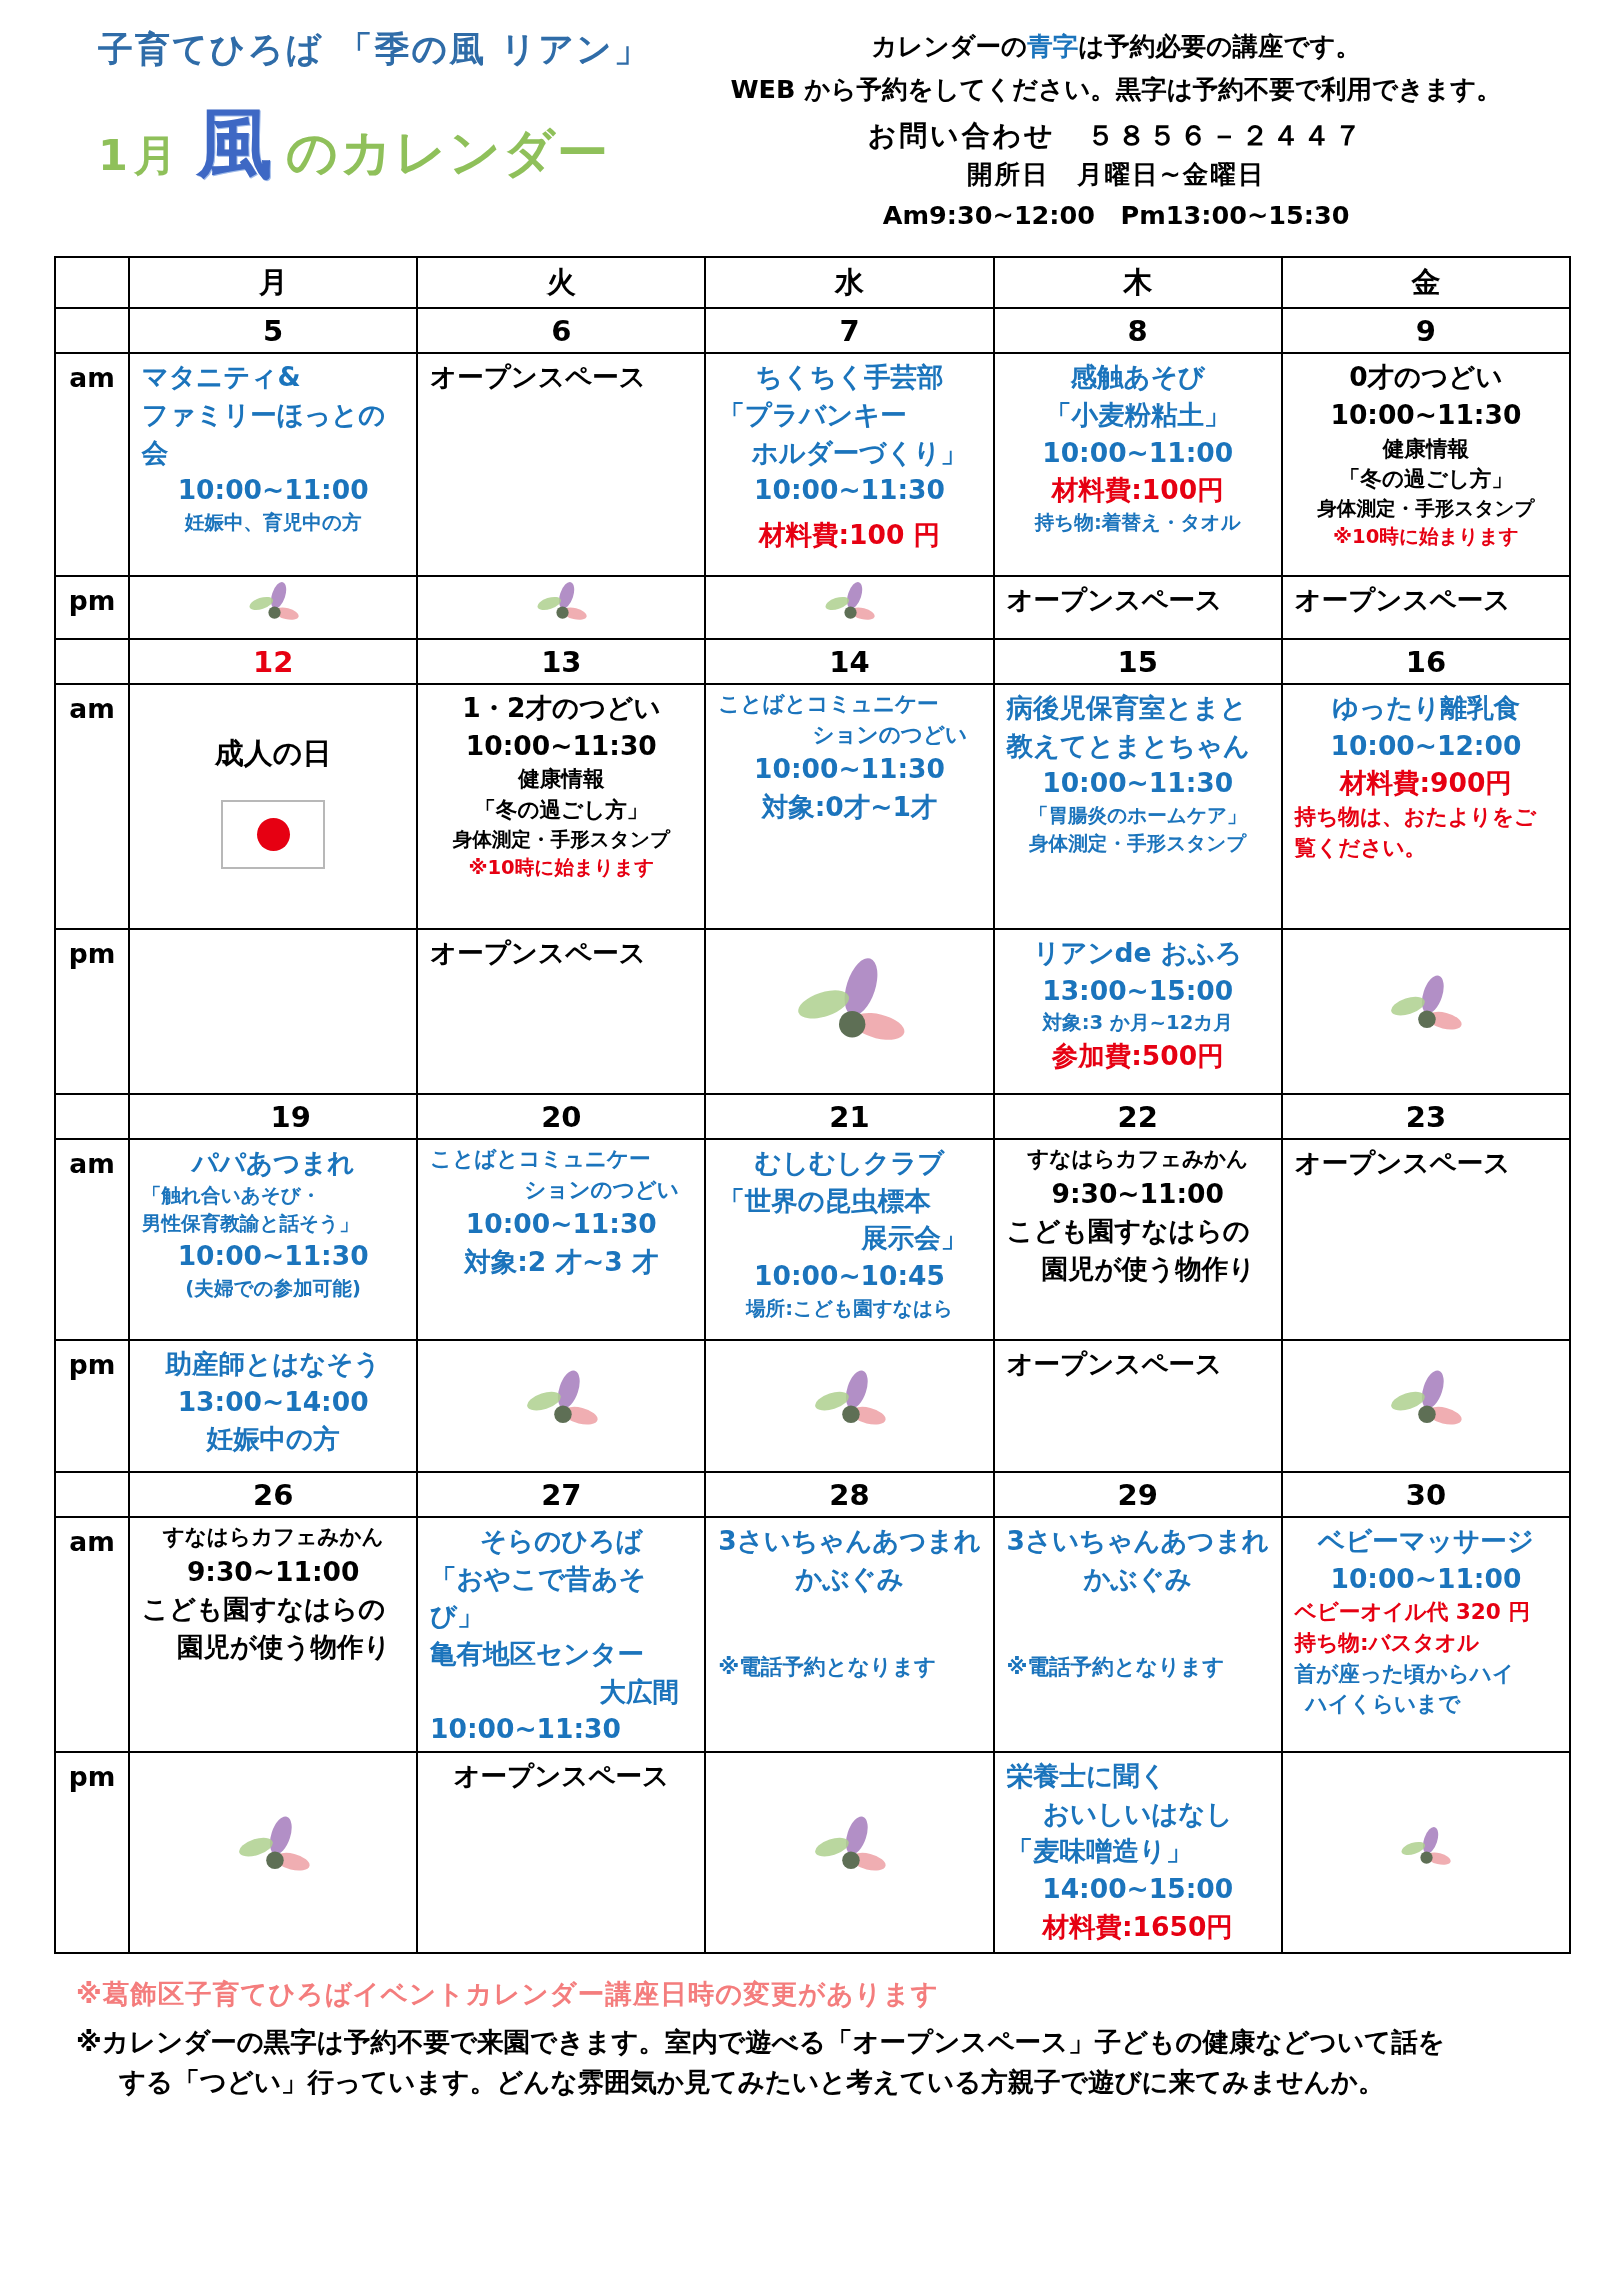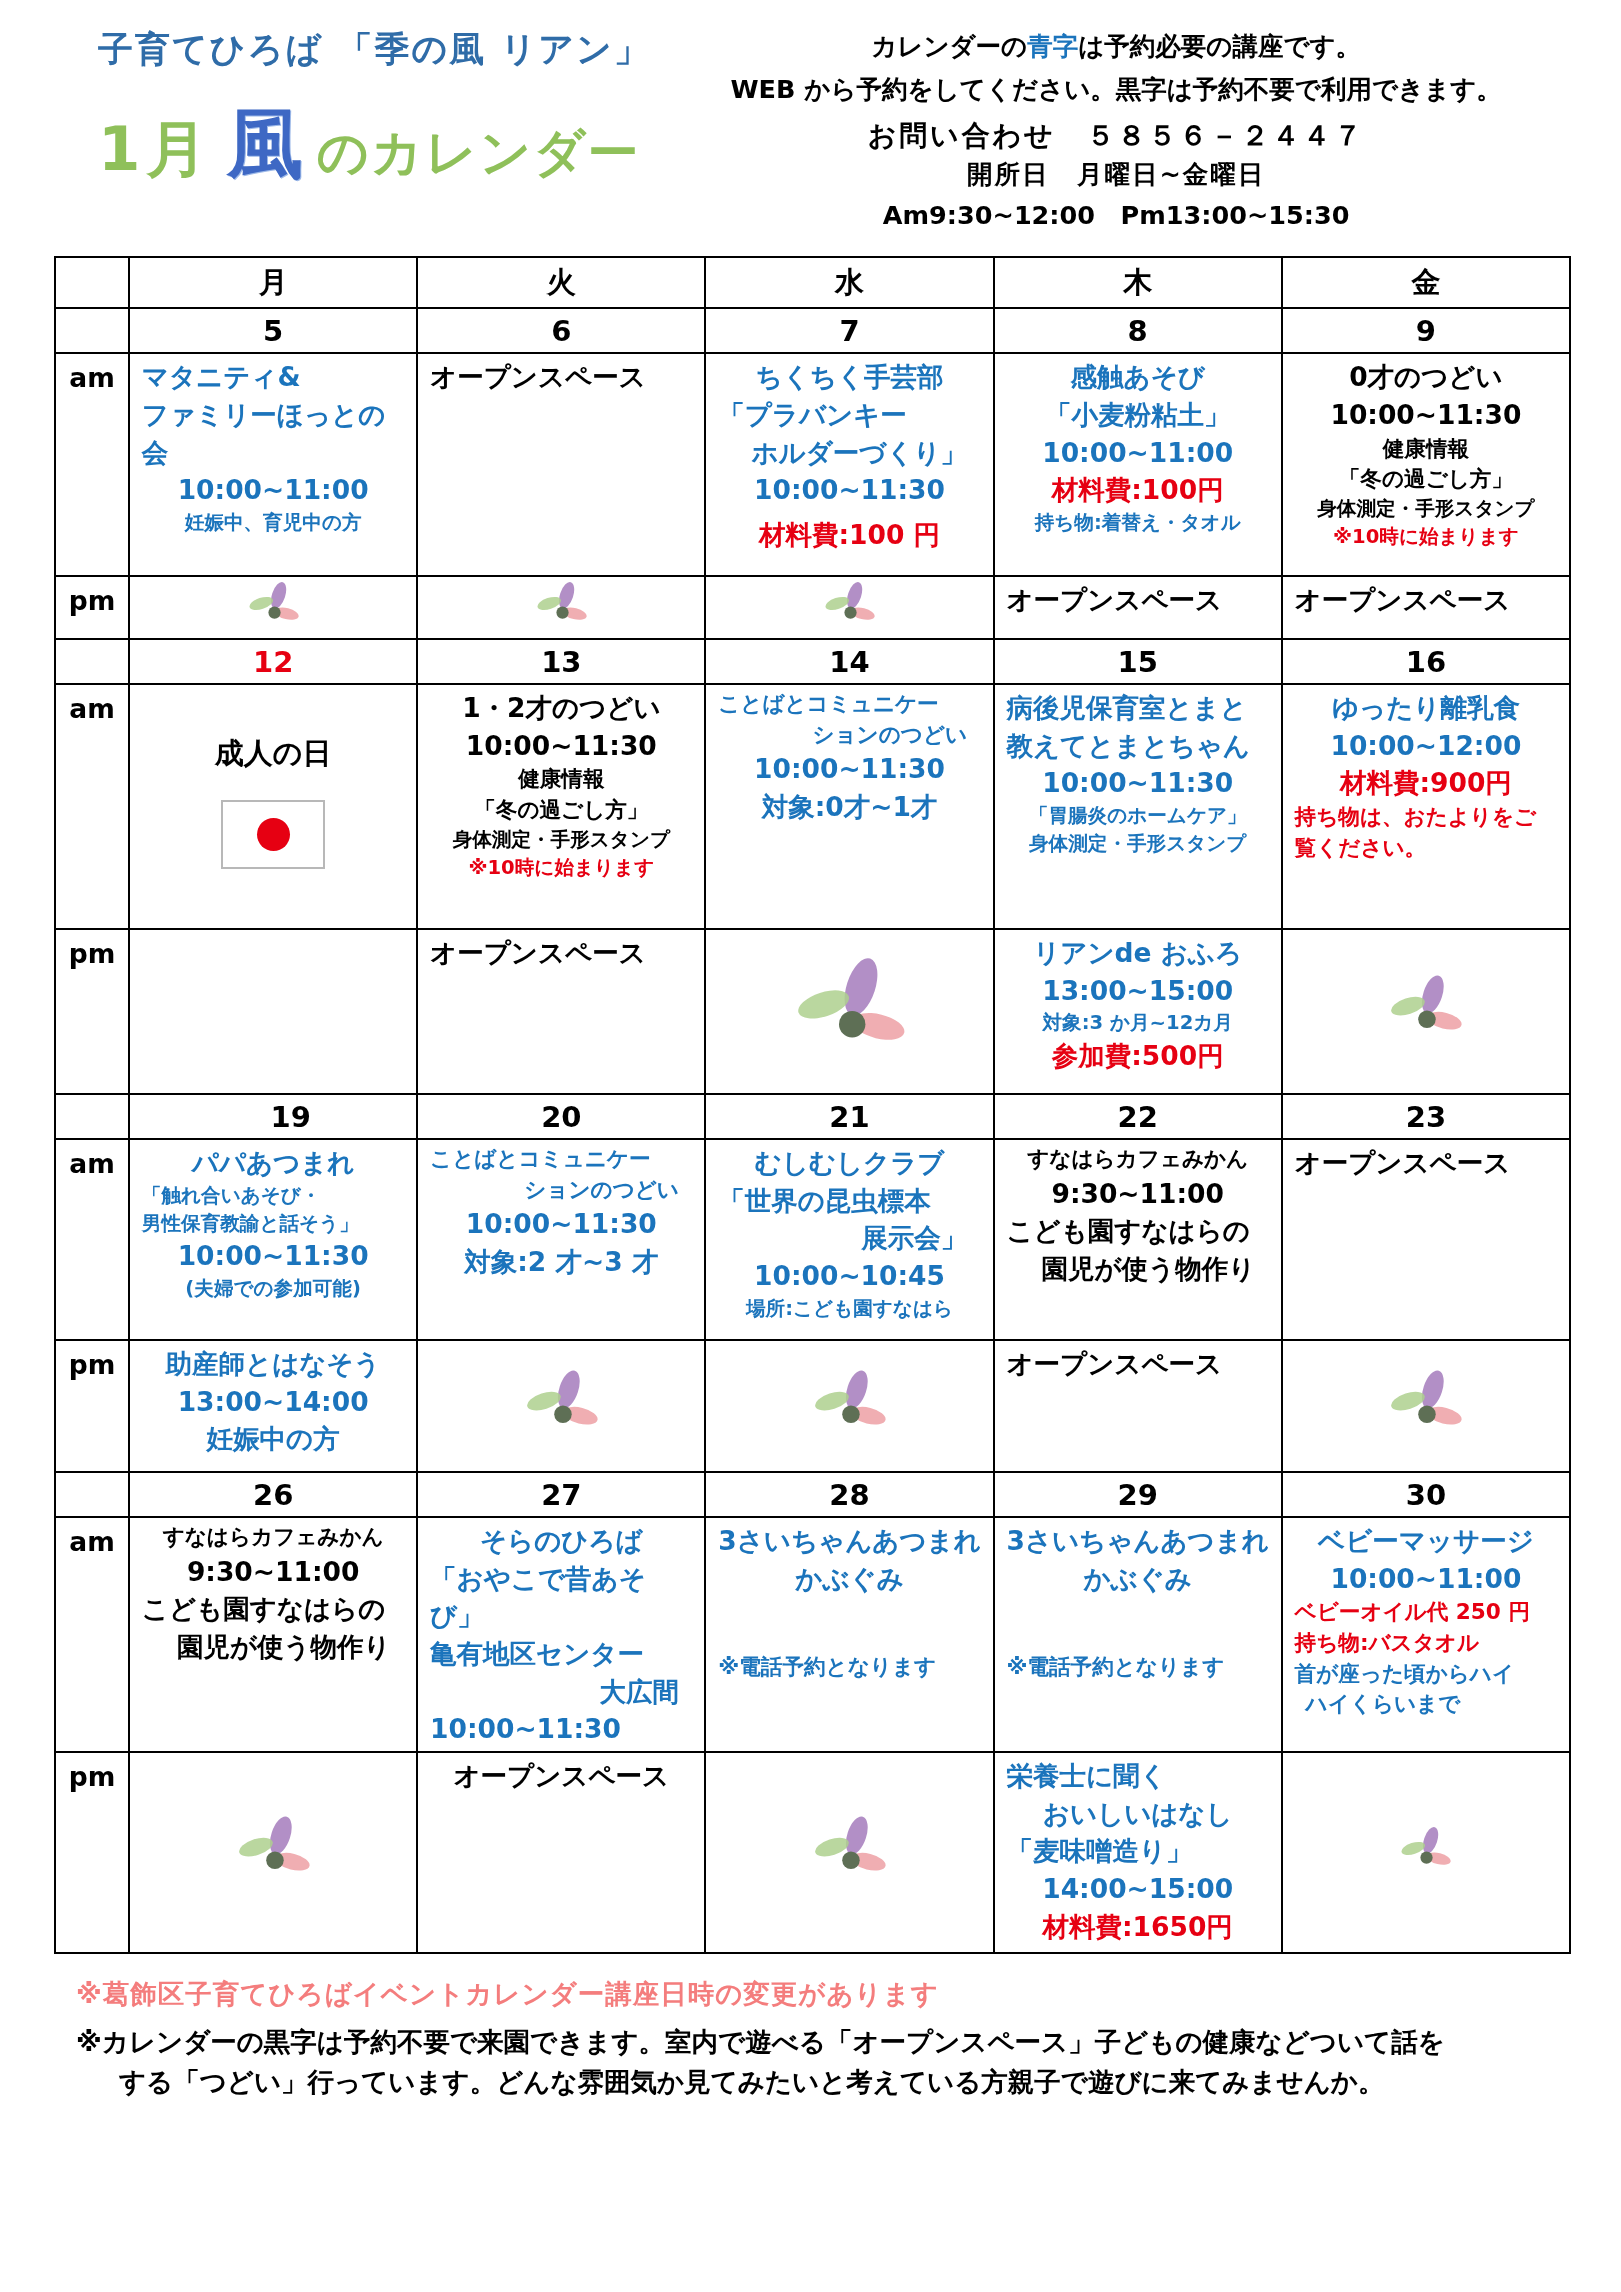--- a/index.html
+++ b/index.html
@@ -4,21 +4,21 @@
 <style>
   html,body{margin:0;padding:0;background:#ffffff;}
   body{width:1621px;height:2293px;position:relative;font-family:"DejaVu Sans",sans-serif;font-weight:bold;}
   .page{position:absolute;inset:0;background:#fff;}
 
   
   .header{display:flex;padding-top:25.5px;}
   .header-left{width:627px;box-sizing:border-box;padding-left:98px;}
   .facility{color:#2f6ca8;font-size:35px;letter-spacing:2px;white-space:nowrap;}
   .big-title{margin-top:21.6px;white-space:nowrap;}
-  .tm{color:#8fc05a;font-size:61px;letter-spacing:5.9px;}
+  .tm{color:#8fc05a;font-size:43px;letter-spacing:5.9px;}
   .tk{color:#3e68c4;font-size:76px;margin:0 13.7px;text-shadow:1px 1px 0 #9db9e8;}
   .ts{color:#8fc05a;font-size:51px;letter-spacing:2px;}
   .header-right{flex:1;text-align:center;color:#000;padding-right:15.7px;}
   .hr-line1{font-size:25.5px;margin-top:3.9px;}
   .blue-word{color:#1b74bc;}
   .hr-line2{font-size:25.5px;margin-top:7.8px;}
   .hr-line3{font-size:28px;margin-top:9.8px;letter-spacing:2.9px;}
   .hr-line4{font-size:25.5px;margin-top:2px;letter-spacing:2px;}
   .hr-line5{font-size:25.5px;margin-top:5.9px;}
 
@@ -332,21 +332,21 @@
           </td>
           <td style="height: 235px;">
             <div class="line sz-lg al-c" style="color: rgb(27, 116, 188);">3さいちゃんあつまれ</div>
             <div class="line sz-lg al-c" style="color: rgb(27, 116, 188);">かぶぐみ</div>
             <div class="line sz-gap al-c" style="color: rgb(27, 116, 188);"></div>
             <div class="line sz-md al-l" style="color: rgb(27, 116, 188);">※電話予約となります</div>
           </td>
           <td style="height: 235px;">
             <div class="line sz-lg al-c" style="color: rgb(27, 116, 188);">ベビーマッサージ</div>
             <div class="line sz-lg al-c" style="color: rgb(27, 116, 188);">10:00~11:00</div>
-            <div class="line sz-md al-l" style="color: rgb(230, 0, 18);">ベビーオイル代 250 円</div>
+            <div class="line sz-md al-l" style="color: rgb(230, 0, 18);">ベビーオイル代 320 円</div>
             <div class="line sz-md al-l" style="color: rgb(230, 0, 18);">持ち物:バスタオル</div>
             <div class="line sz-md al-l" style="color: rgb(27, 116, 188);">首が座った頃からハイ</div>
             <div class="line sz-md al-l" style="color: rgb(27, 116, 188); margin-left: 11px;">ハイくらいまで</div>
           </td>
         </tr>
         <tr>
           <td class="ampm">pm</td>
           <td class="flower-cell" style="height: 201px;"><span><svg width="73" height="73" viewBox="0 0 100 100">
                 <ellipse cx="60" cy="28" rx="13" ry="27" fill="#a77fbe" opacity="0.88" transform="rotate(18 60 28)"></ellipse>
                 <ellipse cx="26" cy="44" rx="24" ry="11" fill="#aed08e" opacity="0.85" transform="rotate(-18 26 44)"></ellipse>

